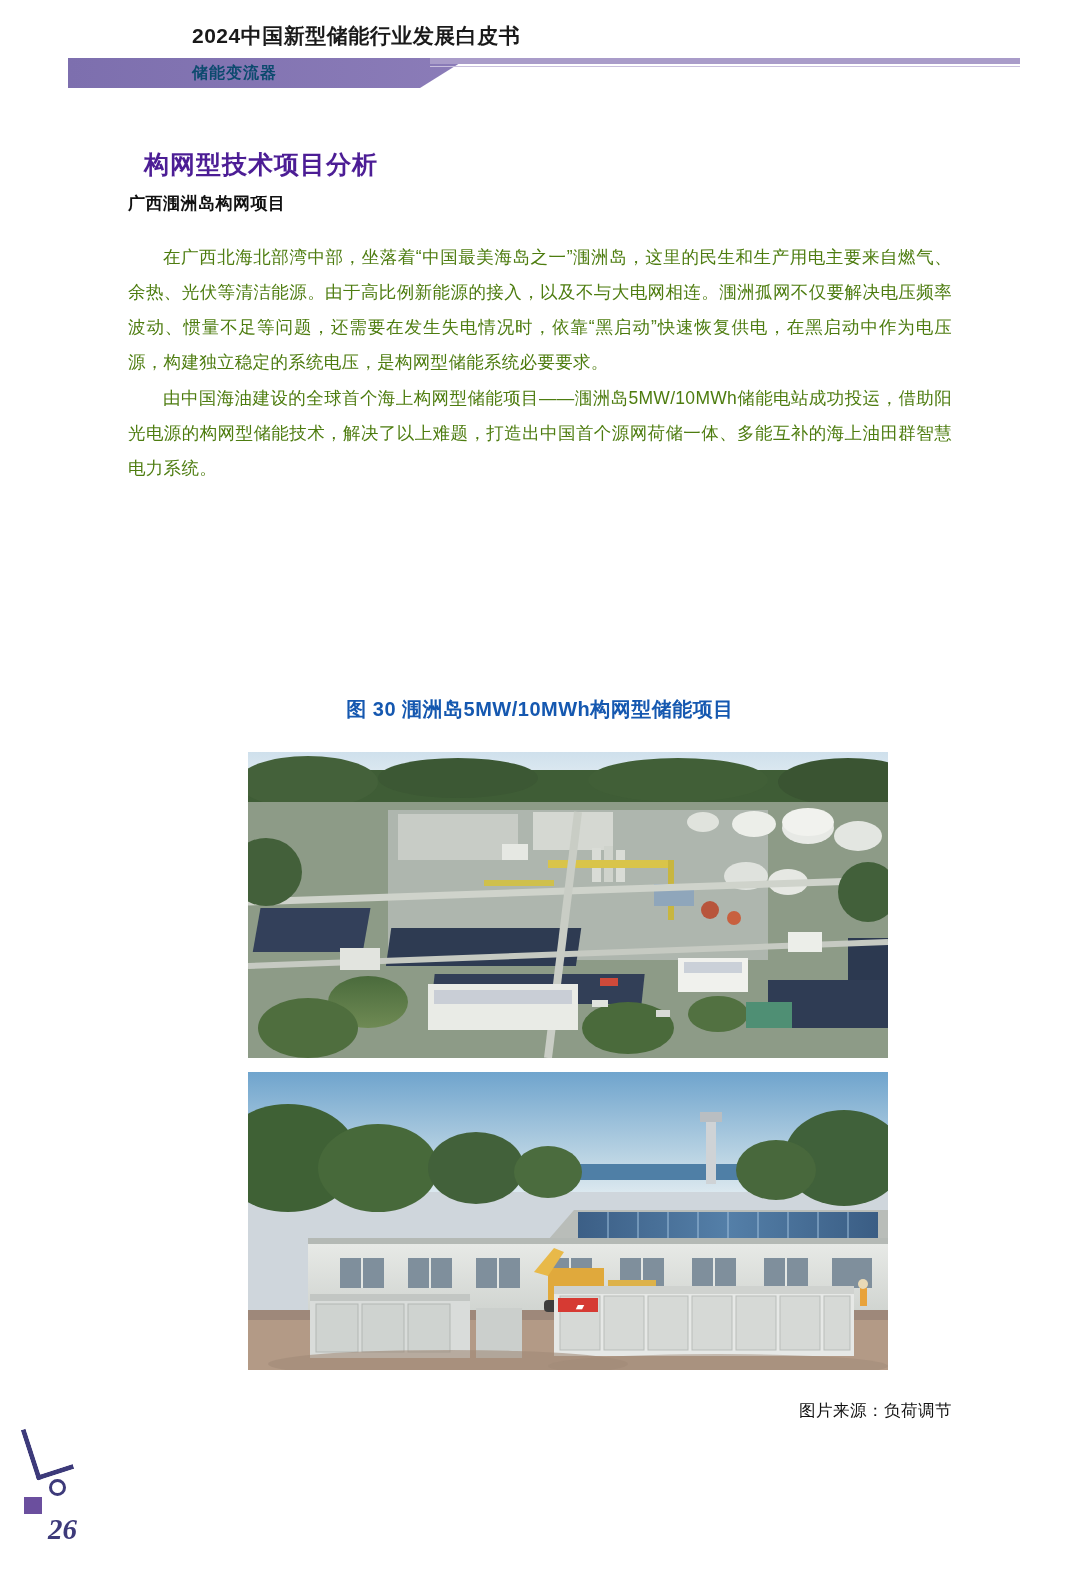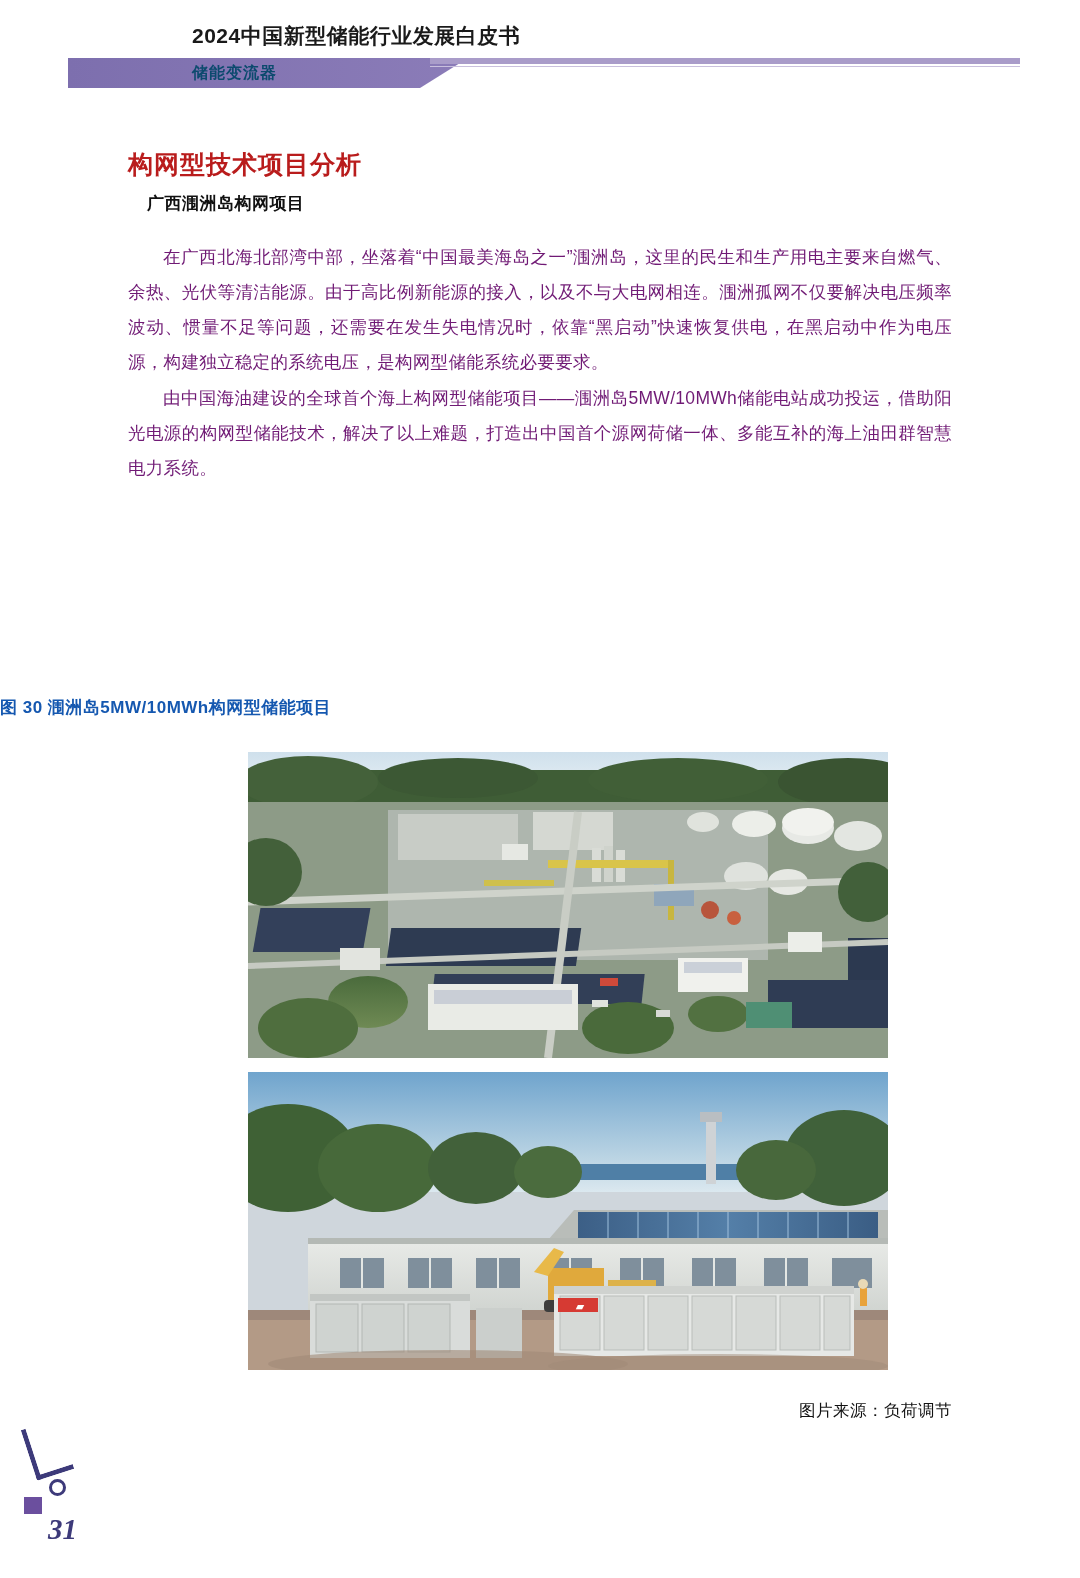--- a/index.html
+++ b/index.html
@@ -69,62 +69,61 @@
 
   
   .content {
     position: absolute;
     left: 0;
     top: 0;
     width: 1080px;
   }
   .section-title {
     position: absolute;
-    left: 128px;
+    left: 144px;
     top: 148px;
     font-size: 25px;
     font-weight: bold;
-    color: #b91c1c;
+    color: #4c1d95;
     letter-spacing: 1px;
   }
   .sub-title {
     position: absolute;
     left: 128px;
     top: 192px;
     font-size: 17px;
     font-weight: bold;
     color: #111111;
     letter-spacing: 0.5px;
-    margin-left: 19px;
   }
 
   .paragraphs {
     position: absolute;
     left: 128px;
     top: 240px;
     width: 824px;
   }
   .para {
     font-size: 17.5px;
     line-height: 35px;
-    color: #701a75;
+    color: #4d7c0f;
     text-align: justify;
     text-justify: inter-ideograph;
     text-indent: 2em;
     margin: 0 0 1px 0;
     letter-spacing: 0.3px;
   }
 
   .fig-caption {
     position: absolute;
     left: 0;
     top: 696px;
     width: 1080px;
-    text-align: left;
-    font-size: 17px;
+    text-align: center;
+    font-size: 20px;
     font-weight: bold;
     color: #1558b0;
     letter-spacing: 0.5px;
   }
 
   
   .photo {
     position: absolute;
     left: 248px;
     width: 640px;
@@ -418,13 +417,13 @@
   </div>
 
   <div class="img-credit">图片来源：负荷调节</div>
 </div>
 
 <div class="footer-mark">
   <div class="footer-swoosh"></div>
   <div class="footer-dot"></div>
   <div class="footer-square"></div>
 </div>
-<div class="page-number">31</div>
+<div class="page-number">26</div>
 
 </body></html>

